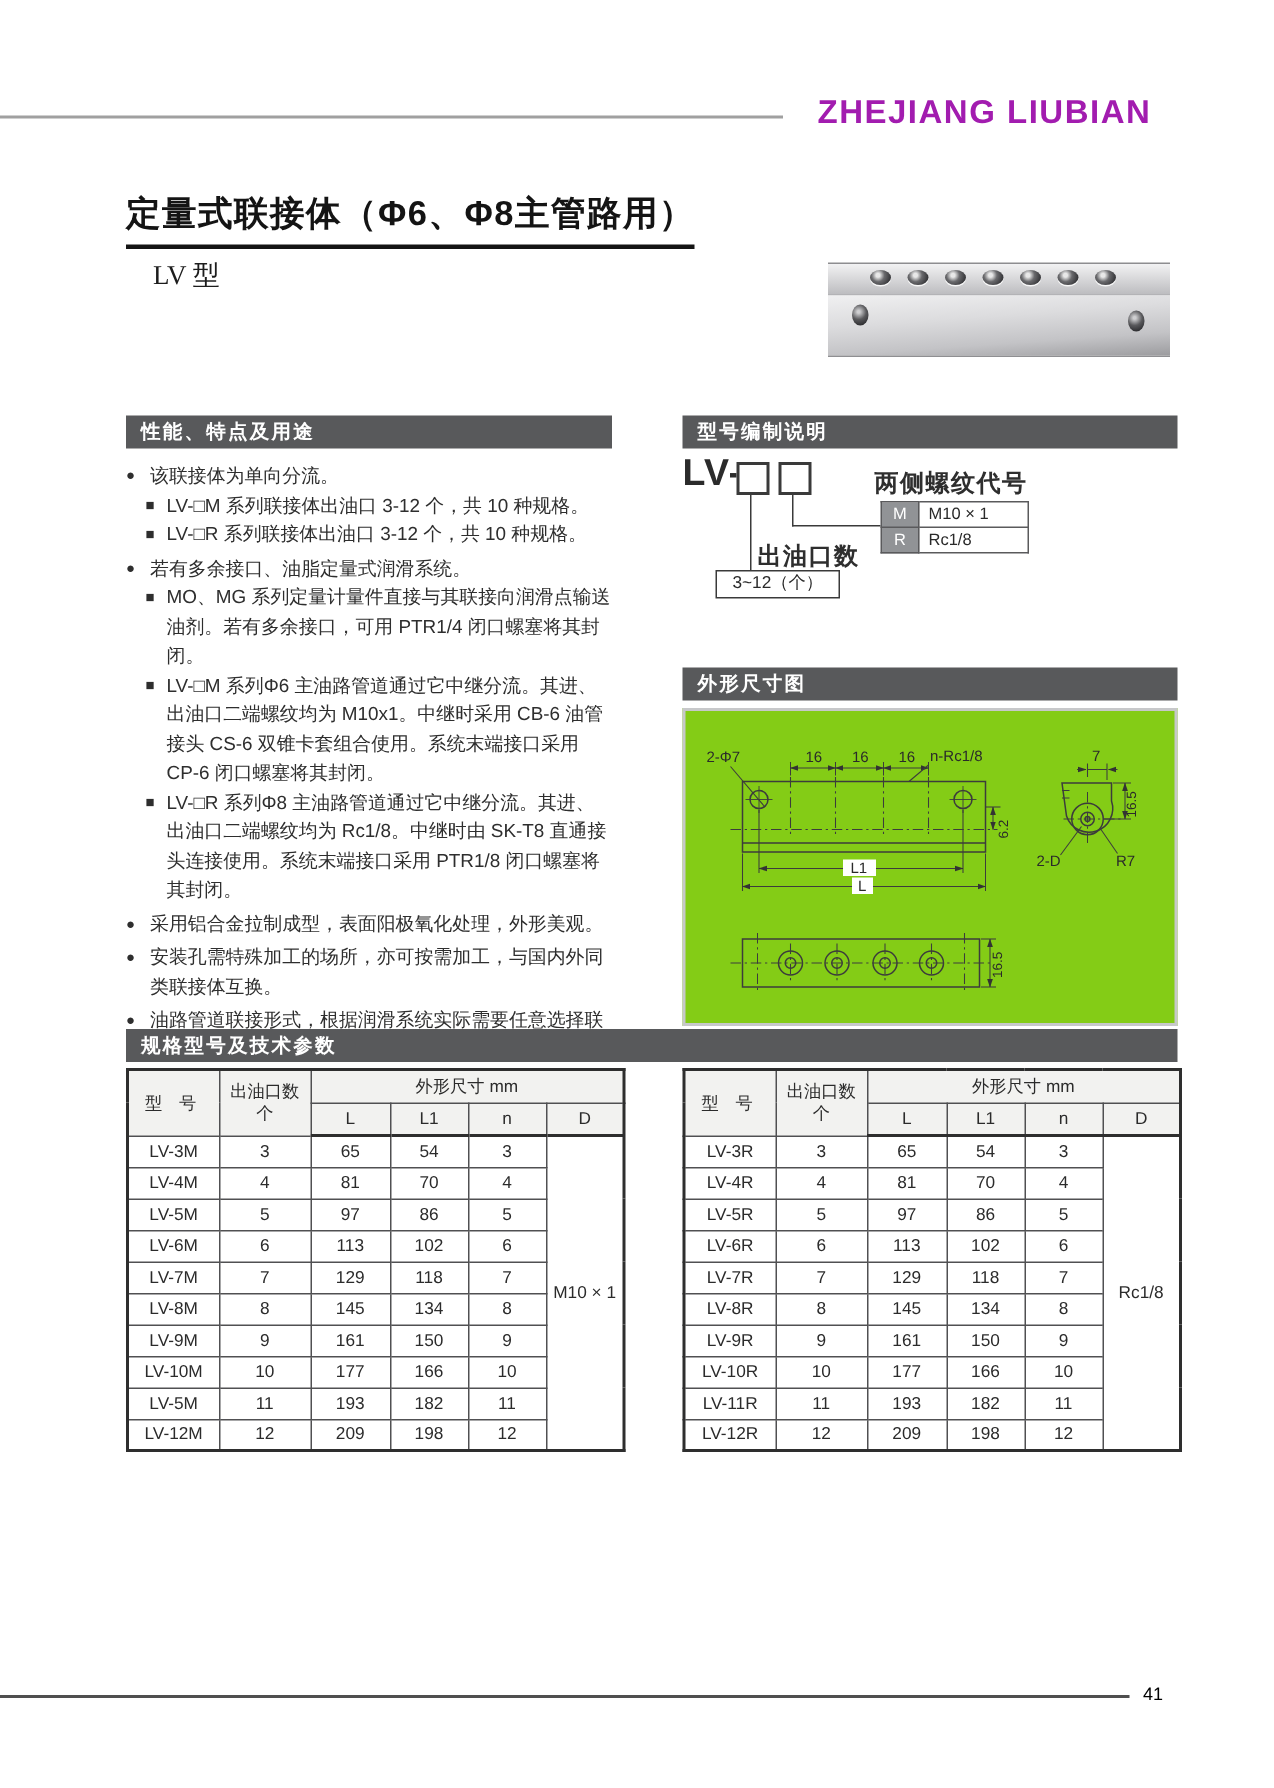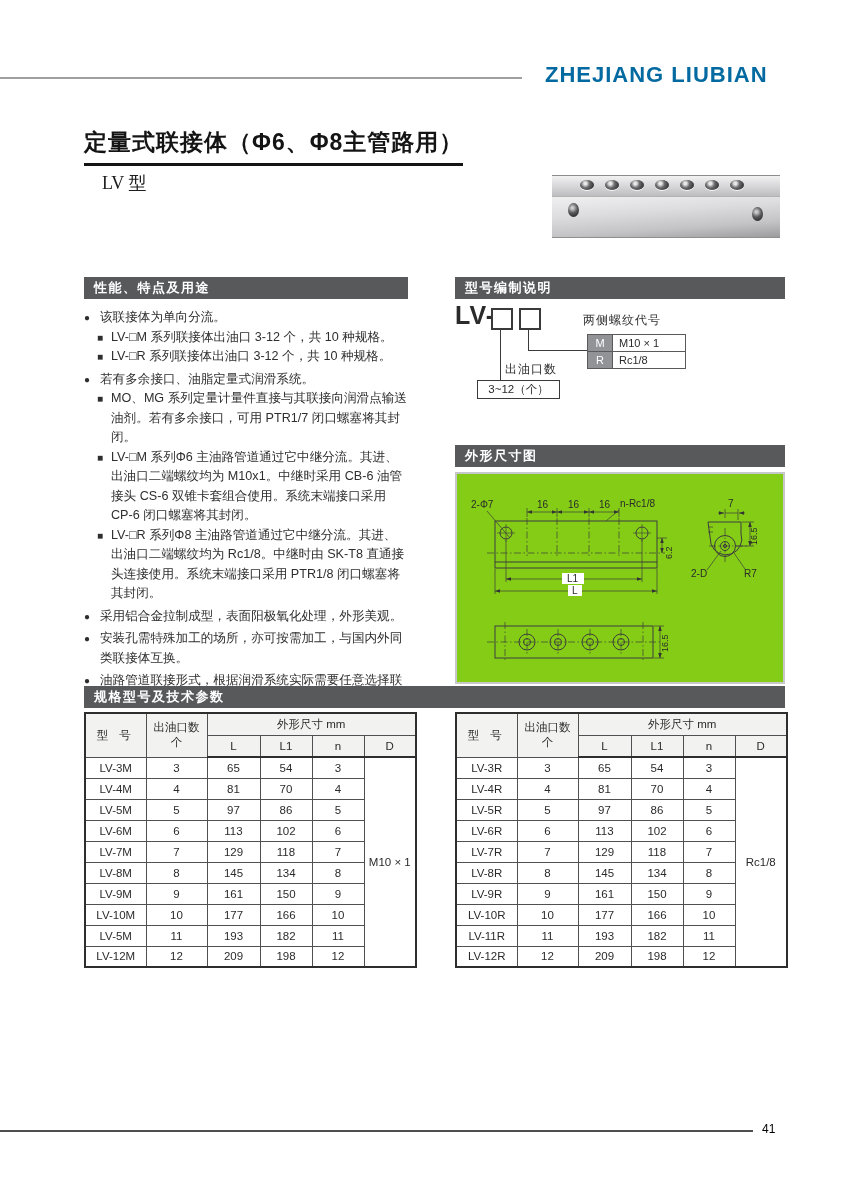--- a/index.html
+++ b/index.html
@@ -1,21 +1,21 @@
 <!DOCTYPE html>
 <html><head>
 <meta charset="utf-8">
 <style>
   html,body{margin:0;padding:0;background:#e9e9e9;}
   .page{position:relative;width:849px;height:1192px;background:#ffffff;margin:0 auto;
         font-family:"Liberation Sans","DejaVu Sans",sans-serif;color:#2a2a2a;overflow:hidden;}
 
   
   .hdr-rule{position:absolute;left:0;top:77px;width:522px;height:2px;background:#a0a0a0;}
-  .brand{position:absolute;left:545px;top:62px;font-size:22px;font-weight:bold;letter-spacing:1px;color:#0369a1;}
+  .brand{position:absolute;left:545px;top:62px;font-size:22px;font-weight:bold;letter-spacing:1px;color:#a21caf;}
 
   
   .title{position:absolute;left:84px;top:127px;font-size:23px;font-weight:bold;letter-spacing:1px;
          border-bottom:3px solid #141414;padding-bottom:5px;color:#141414;}
   .subtitle{position:absolute;left:102px;top:171px;font-size:18px;font-family:"Liberation Serif","DejaVu Serif",serif;color:#1c1c1c;}
 
   
   .product{position:absolute;left:552px;top:175px;width:228px;height:62px;}
   .prod-top{position:relative;height:20px;background:linear-gradient(#f2f2f3,#bdbdc0);border-top:1px solid #8d8d90;border-bottom:1px solid #b3b3b6;}
   .prod-hole{position:absolute;top:4px;width:14px;height:10px;border-radius:50%;
@@ -38,21 +38,21 @@
   .feat-item .marker{flex:0 0 16px;font-size:10px;line-height:19.5px;}
   .feat-item.square{padding-left:13px;}
   .feat-item.square .marker{flex:0 0 14px;font-size:10px;}
   .feat-text{flex:1;}
 
   
   .md{position:relative;height:134px;}
   .md-prefix{position:absolute;left:0;top:2px;font-size:25px;font-weight:bold;letter-spacing:1px;color:#2b2b2b;}
   .md-box{position:absolute;top:9px;width:18px;height:18px;border:2px solid #3a3a3a;background:#fff;}
   .md-vline,.md-hline{position:absolute;background:#3a3a3a;}
-  .md-label{position:absolute;font-size:12px;color:#2e2e2e;letter-spacing:1px;}
+  .md-label{position:absolute;font-size:16px;color:#2e2e2e;letter-spacing:1px;font-weight:bold;}
   .md-outlet-box{position:absolute;left:22px;top:81px;width:81px;height:17px;border:1px solid #3a3a3a;
                  font-size:11.5px;text-align:center;line-height:17px;}
   .md-threads{position:absolute;left:132px;top:35px;border-collapse:collapse;font-size:11px;}
   .md-threads td{border:1px solid #5a5a5c;height:16px;padding:0;}
   .md-threads td.code{width:24px;background:#919396;color:#ffffff;text-align:center;}
   .md-threads td.val{width:66px;padding-left:6px;background:#fff;}
 
   
   .dim-bar{margin-top:134px;}
   .draw-box{margin-top:5px;width:326px;height:208px;border:2px solid #c7c8ca;background:#84cc16;}
@@ -117,21 +117,21 @@
         <div class="feat-item square">
           <span class="marker">■</span>
           <span class="feat-text">LV-□R 系列联接体出油口 3-12 个，共 10 种规格。</span>
         </div>
         <div class="feat-item dot">
           <span class="marker">●</span>
           <span class="feat-text">若有多余接口、油脂定量式润滑系统。</span>
         </div>
         <div class="feat-item square">
           <span class="marker">■</span>
-          <span class="feat-text">MO、MG 系列定量计量件直接与其联接向润滑点输送油剂。若有多余接口，可用 PTR1/7 闭口螺塞将其封闭。</span>
+          <span class="feat-text">MO、MG 系列定量计量件直接与其联接向润滑点输送油剂。若有多余接口，可用 PTR1/4 闭口螺塞将其封闭。</span>
         </div>
         <div class="feat-item square">
           <span class="marker">■</span>
           <span class="feat-text">LV-□M 系列Φ6 主油路管道通过它中继分流。其进、出油口二端螺纹均为 M10x1。中继时采用 CB-6 油管接头 CS-6 双锥卡套组合使用。系统末端接口采用 CP-6 闭口螺塞将其封闭。</span>
         </div>
         <div class="feat-item square">
           <span class="marker">■</span>
           <span class="feat-text">LV-□R 系列Φ8 主油路管道通过它中继分流。其进、出油口二端螺纹均为 Rc1/8。中继时由 SK-T8 直通接头连接使用。系统末端接口采用 PTR1/8 闭口螺塞将其封闭。</span>
         </div>
         <div class="feat-item dot">

